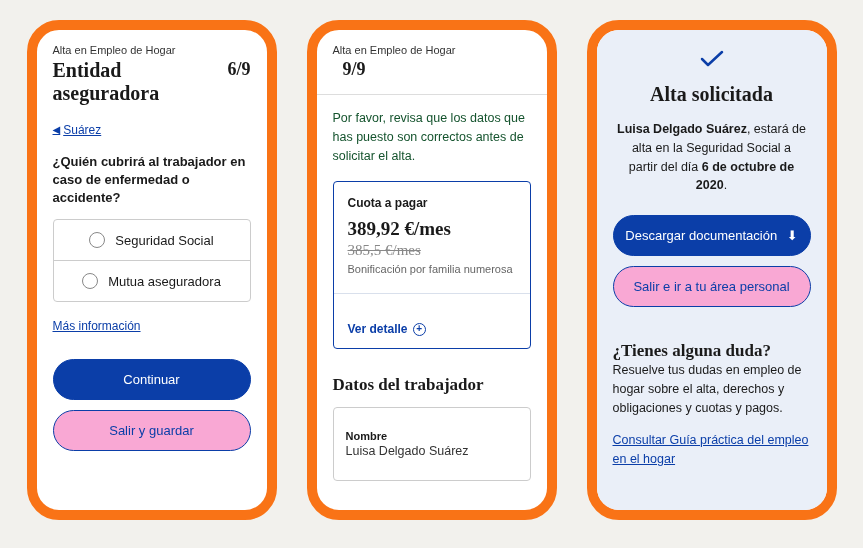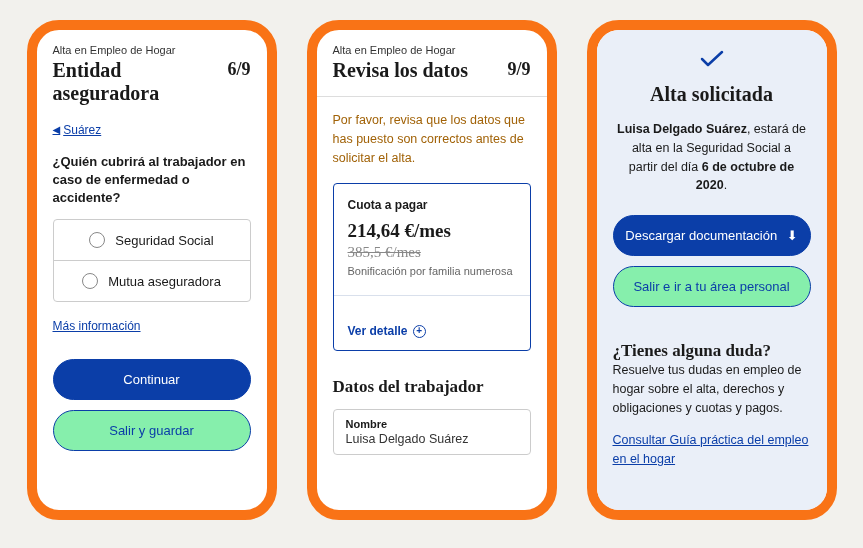--- a/index.html
+++ b/index.html
@@ -110,27 +110,27 @@
     font-size: 13px;
     cursor: pointer;
     margin-bottom: 10px;
     border: 1.5px solid #0b3ea8;
   }
   .btn-primary {
     background: #0b3ea8;
     color: #fff;
   }
   .btn-secondary {
-    background: #86efac;
+    background: #f9a8d4;
     color: #0b3ea8;
   }
   .intro-text {
     font-size: 12.5px;
     line-height: 1.5;
-    color: #a16207;
+    color: #14532d;
     margin-bottom: 16px;
   }
   .quota-card {
     border: 1.5px solid #0b3ea8;
     border-radius: 4px;
     padding: 14px 14px 12px;
     margin-bottom: 26px;
   }
   .quota-label {
     font-size: 12px;
@@ -180,21 +180,21 @@
   }
   .section-h {
     font-family: Georgia, serif;
     font-size: 17px;
     font-weight: bold;
     margin-bottom: 12px;
   }
   .field-box {
     border: 1px solid #ccc;
     border-radius: 4px;
-    padding: 8px 12px;
+    padding: 22px 12px;
   }
   .field-label {
     font-size: 11px;
     font-weight: 600;
     margin-bottom: 2px;
   }
   .field-value {
     font-size: 12.5px;
     color: #333;
   }
@@ -283,28 +283,27 @@
     <a class="more-link">Más información</a>
     <div class="btn btn-primary">Continuar</div>
     <div class="btn btn-secondary">Salir y guardar</div>
   </div>
 </div>
 
 <div class="phone">
   <div class="screen">
     <div class="eyebrow">Alta en Empleo de Hogar</div>
     <div class="title-row">
-      <div class="title">Revisa los datos</div>
       <div class="step">9/9</div>
     </div>
     <hr class="sep">
     <p class="intro-text">Por favor, revisa que los datos que has puesto son correctos antes de solicitar el alta.</p>
     <div class="quota-card">
       <div class="quota-label">Cuota a pagar</div>
-      <div class="quota-amount">214,64 €/mes</div>
+      <div class="quota-amount">389,92 €/mes</div>
       <div class="quota-old">385,5 €/mes</div>
       <div class="quota-note">Bonificación por familia numerosa</div>
       <div class="quota-detail">
         <span>Ver detalle</span>
         <span class="plus-icon">+</span>
       </div>
     </div>
     <div class="section-h">Datos del trabajador</div>
     <div class="field-box">
       <div class="field-label">Nombre</div>

